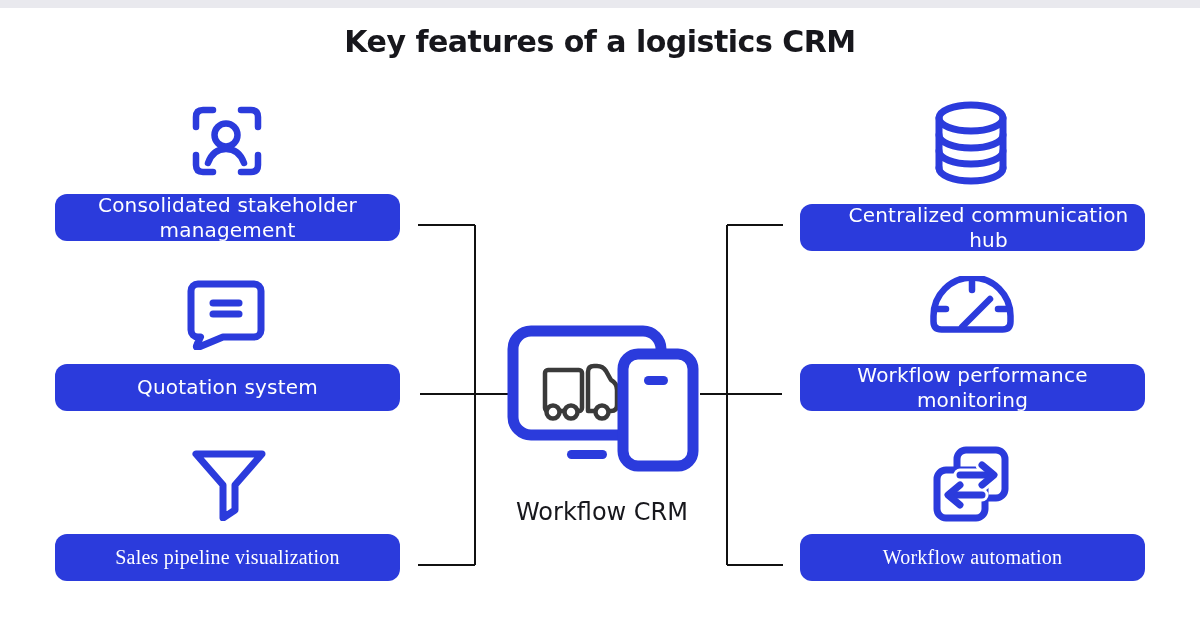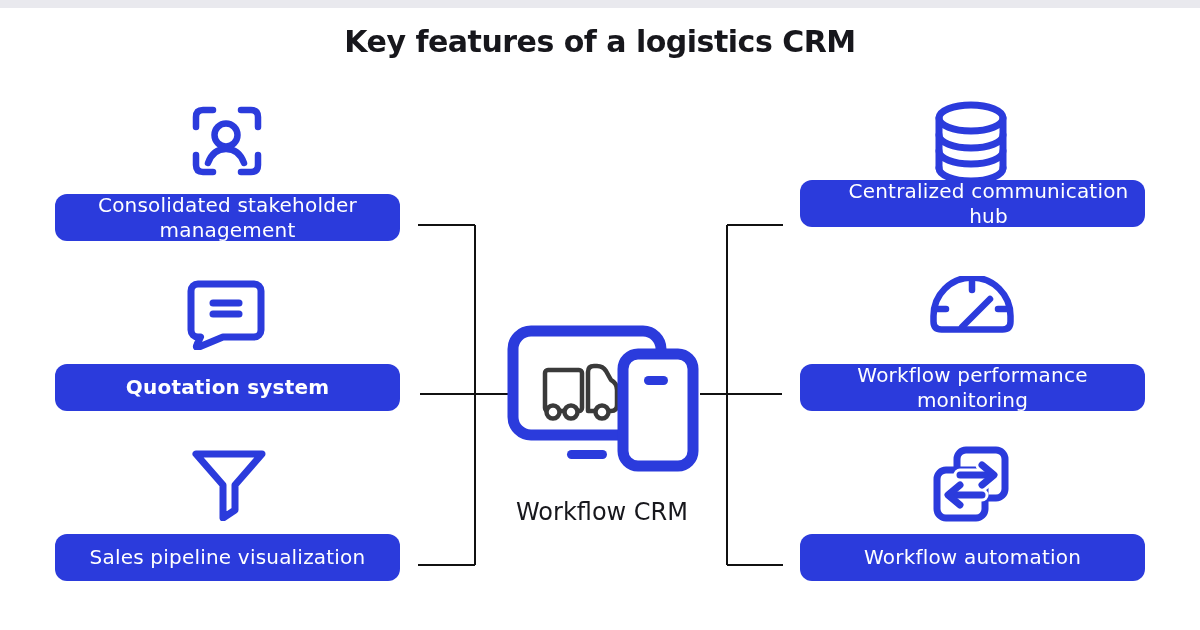--- a/index.html
+++ b/index.html
@@ -34,25 +34,25 @@
     position:absolute;width:345px;height:47px;
     background:var(--accent);
     border-radius:12px;
     display:flex;align-items:center;justify-content:center;
     text-align:center;
     color:var(--box-text);
     font-size:20px;line-height:1.22;letter-spacing:0.2px;
     padding:0 14px;
   }
   .pill.l1{left:55px;top:186px;}
-  .pill.l2{left:55px;top:356px;font-weight:bold;}
-  .pill.l3{left:55px;top:526px;}
-  .pill.r1{left:800px;top:172px;padding-left:46px;}
+  .pill.l2{left:55px;top:356px;}
+  .pill.l3{left:55px;top:526px;font-family:Liberation Serif, serif;}
+  .pill.r1{left:800px;top:196px;padding-left:46px;}
   .pill.r2{left:800px;top:356px;}
-  .pill.r3{left:800px;top:526px;}
+  .pill.r3{left:800px;top:526px;font-family:Liberation Serif, serif;}
   .center-label{
     position:absolute;left:472px;top:490px;width:260px;
     text-align:center;
     font-size:24px;color:var(--title-text);
   }
   .stroke{
     stroke:var(--accent);fill:none;stroke-width:7;
     stroke-linecap:round;stroke-linejoin:round;
   }
   .stroke-thin{stroke-width:6.5;}

